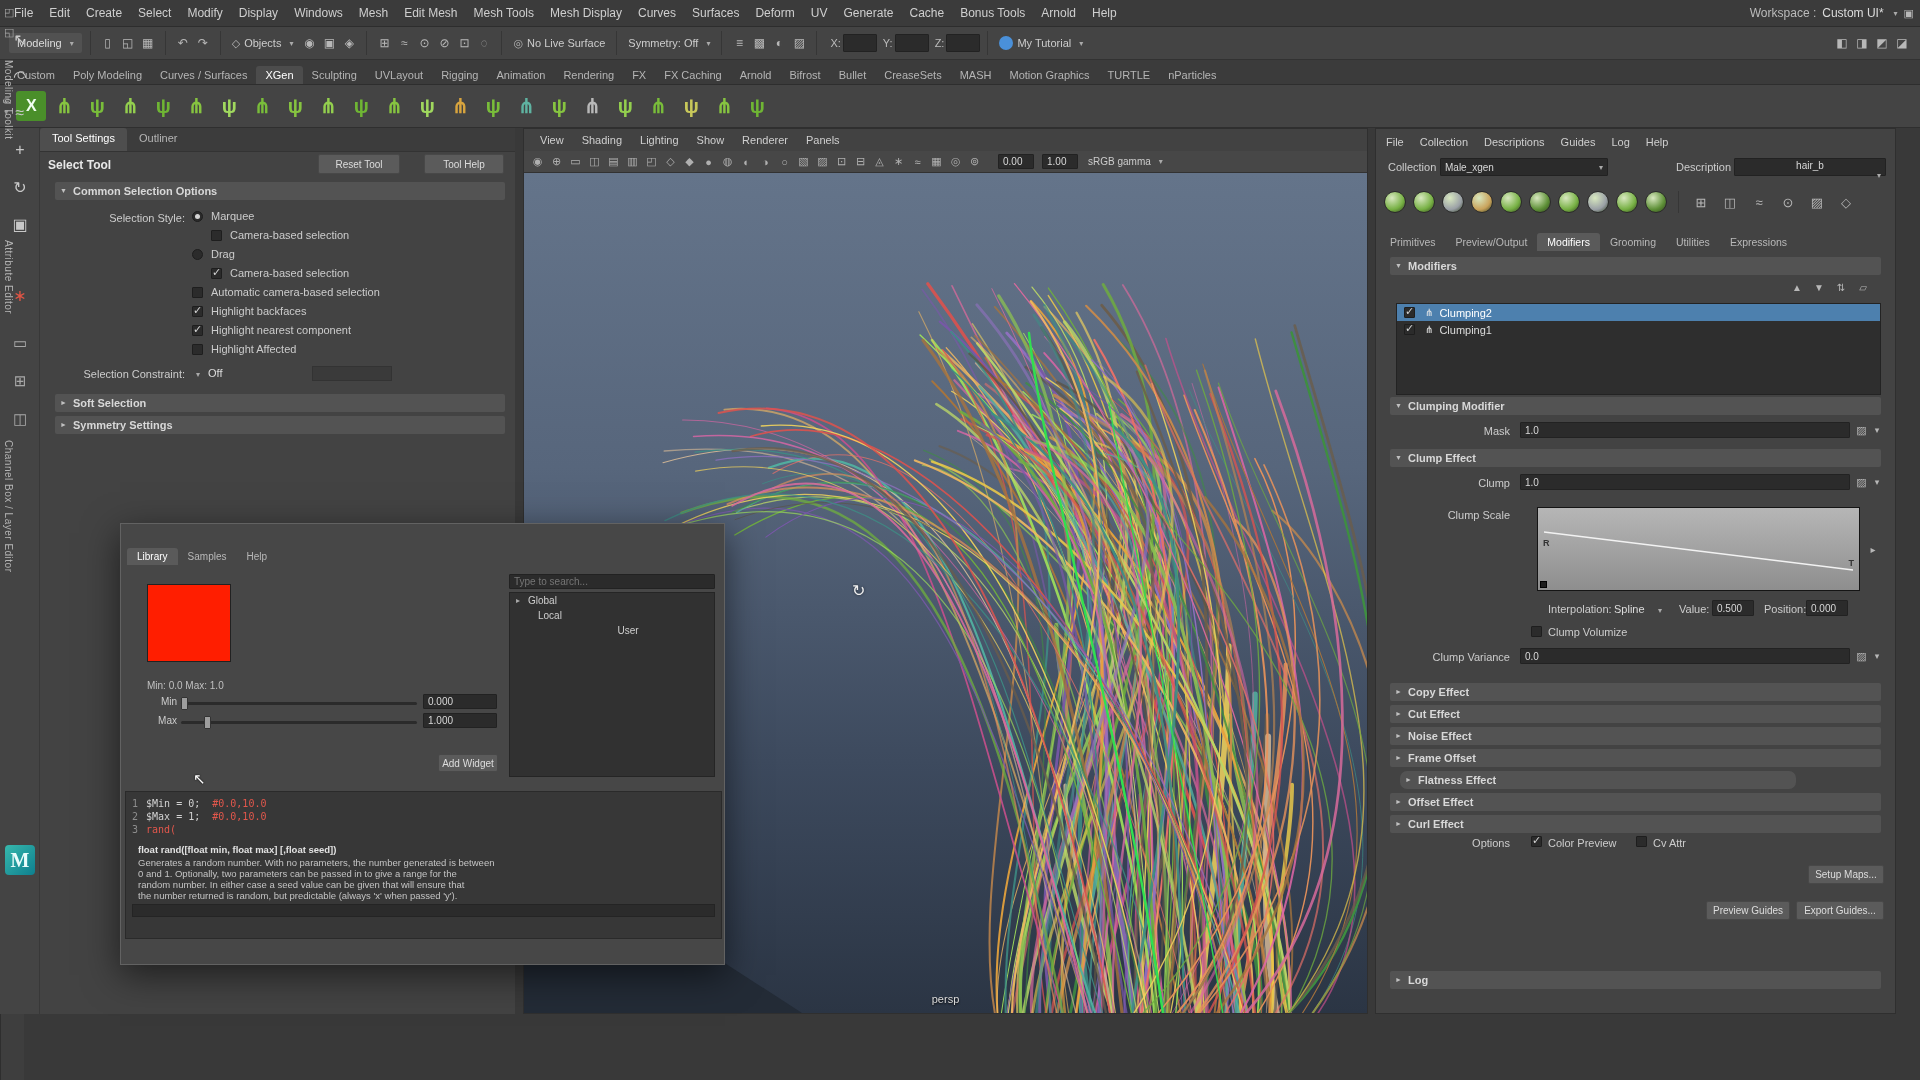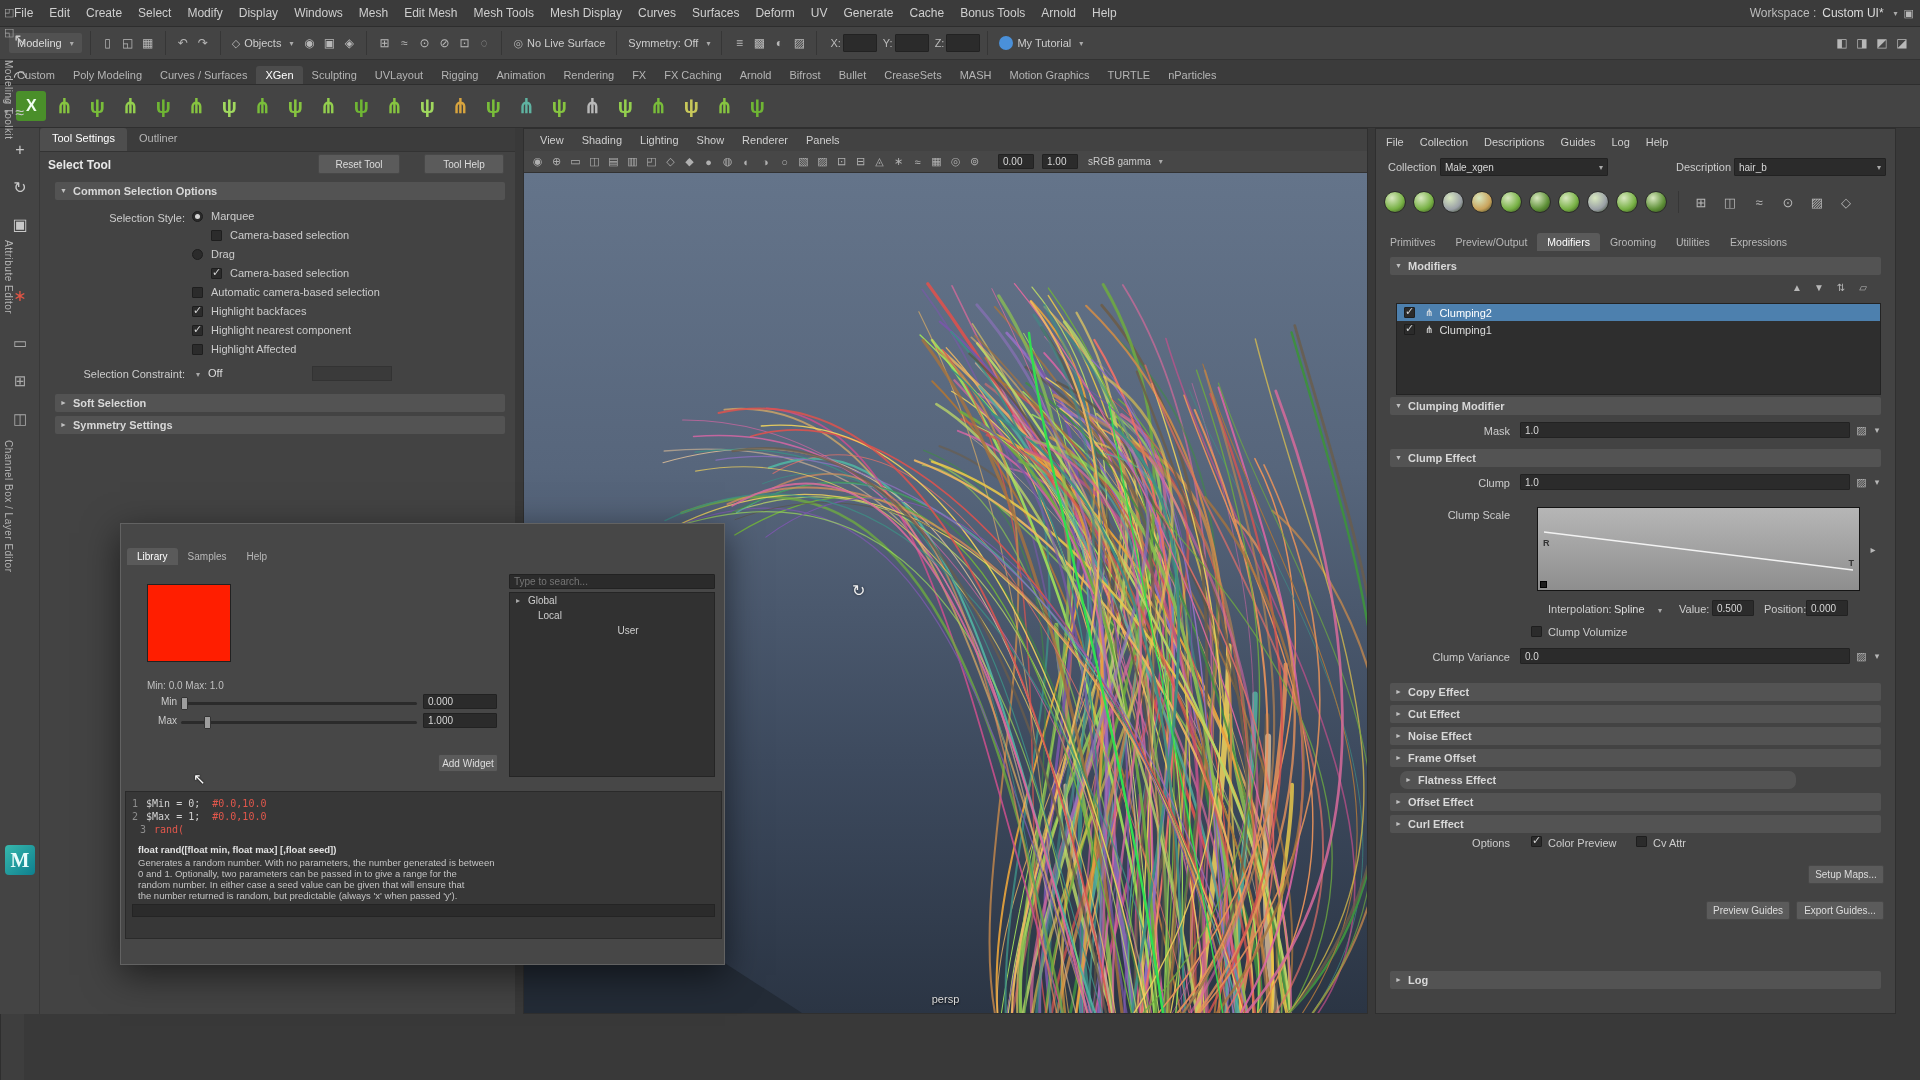--- a/index.html
+++ b/index.html
@@ -627,21 +627,21 @@
         <span>Guides</span>
         <span>Log</span>
         <span>Help</span>
       </div>
     <span class="xg-label" style="left:12px;top:32px;width:48px;text-align:left;">Collection</span>
     <div class="field r" style="left:64px;top:29px;width:168px;height:18px;display:flex;align-items:center;">
       <span>Male_xgen</span>
       <span class="ddarrow" style="margin-left:auto;">▾</span>
     </div>
     <span class="xg-label" style="left:300px;top:32px;width:54px;text-align:left;">Description</span>
-    <div class="field r" style="left:358px;top:29px;width:152px;height:18px;display:flex;align-items:center;">
+    <div class="field r" style="left:358px;top:29px;width:152px;height:18px;display:flex;align-items:center;flex-direction:column;">
       <span>hair_b</span>
       <span class="ddarrow" style="margin-left:auto;">▾</span>
     </div>
     <div id="xg-tools" style="position:absolute;left:8px;top:58px;width:505px;height:30px;display:flex;align-items:center;gap:7px;">
         <span class="xg-circle" style="background: radial-gradient(circle at 35% 30%, rgb(216, 232, 192), rgb(118, 176, 67) 60%, rgb(46, 62, 30));"></span>
         <span class="xg-circle" style="background: radial-gradient(circle at 35% 30%, rgb(216, 232, 192), rgb(118, 176, 67) 60%, rgb(46, 62, 30));"></span>
         <span class="xg-circle" style="background: radial-gradient(circle at 35% 30%, rgb(216, 232, 192), rgb(154, 160, 166) 60%, rgb(46, 62, 30));"></span>
         <span class="xg-circle" style="background: radial-gradient(circle at 35% 30%, rgb(216, 232, 192), rgb(201, 162, 90) 60%, rgb(46, 62, 30));"></span>
         <span class="xg-circle" style="background: radial-gradient(circle at 35% 30%, rgb(216, 232, 192), rgb(118, 176, 67) 60%, rgb(46, 62, 30));"></span>
         <span class="xg-circle" style="background: radial-gradient(circle at 35% 30%, rgb(216, 232, 192), rgb(93, 143, 54) 60%, rgb(46, 62, 30));"></span>
@@ -782,21 +782,21 @@
         </div>
         <div class="tree-row" style="padding-left: 20px; justify-content: center;">
           <span style="font-size: 8px; color: rgb(170, 170, 170); width: 8px;"></span>
           <span>User</span>
         </div>
       </div>
     <div id="dlg-code">
       <span style="position:absolute;left:6px;top:112px;width:583px;height:13px;background:#2b2b2b;border:1px solid #242424;"></span>
     <div class="code-line" style="top: 6px;"><span class="code-num">1</span><span class="code-txt">$Min = 0;  </span><span class="code-cmt">#0.0,10.0</span></div>
         <div class="code-line" style="top: 19px;"><span class="code-num">2</span><span class="code-txt">$Max = 1;  </span><span class="code-cmt">#0.0,10.0</span></div>
-        <div class="code-line" style="top: 32px; margin-left: 8px;"><span class="code-num">3</span><span class="code-txt"></span><span class="code-cmt">rand(</span></div>
+        <div class="code-line" style="top: 32px;"><span class="code-num">3</span><span class="code-txt"></span><span class="code-cmt">rand(</span></div>
         <div class="doc-line" style="top: 52px; font-weight: bold; color: rgb(226, 226, 226);">float rand([float min, float max] [,float seed])</div>
         <div class="doc-line" style="top: 65px;">Generates a random number. With no parameters, the number generated is between</div>
         <div class="doc-line" style="top: 76px;">0 and 1. Optionally, two parameters can be passed in to give a range for the</div>
         <div class="doc-line" style="top: 87px;">random number. In either case a seed value can be given that will ensure that</div>
         <div class="doc-line" style="top: 98px;">the number returned is random, but predictable (always 'x' when passed 'y').</div>
       </div>
   </div>
 
   <div id="mouse-cursor">↖</div>
 </div>

